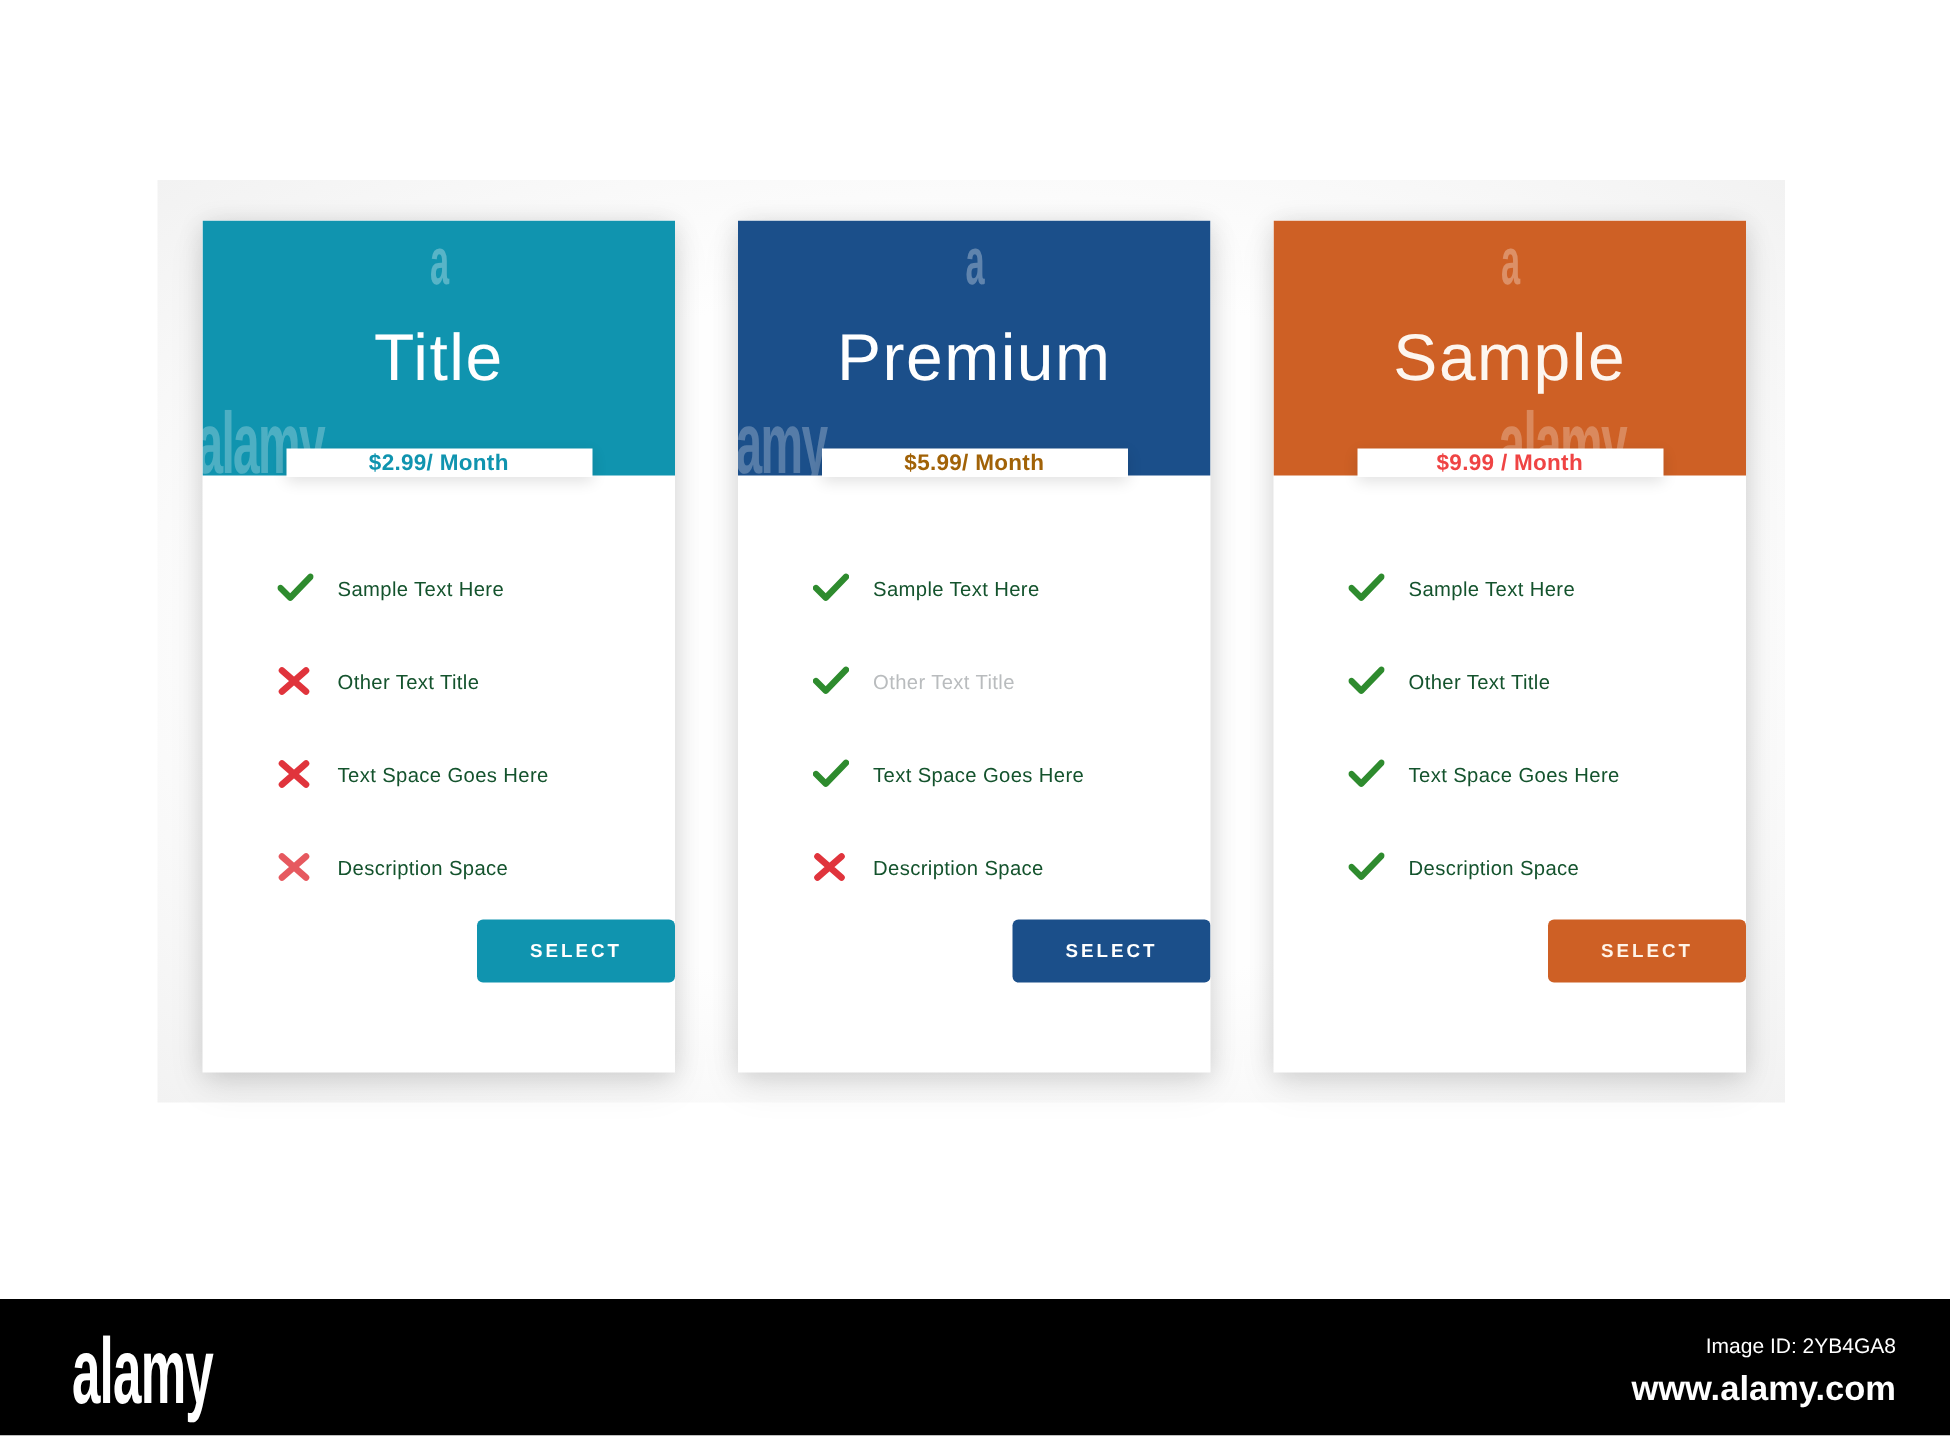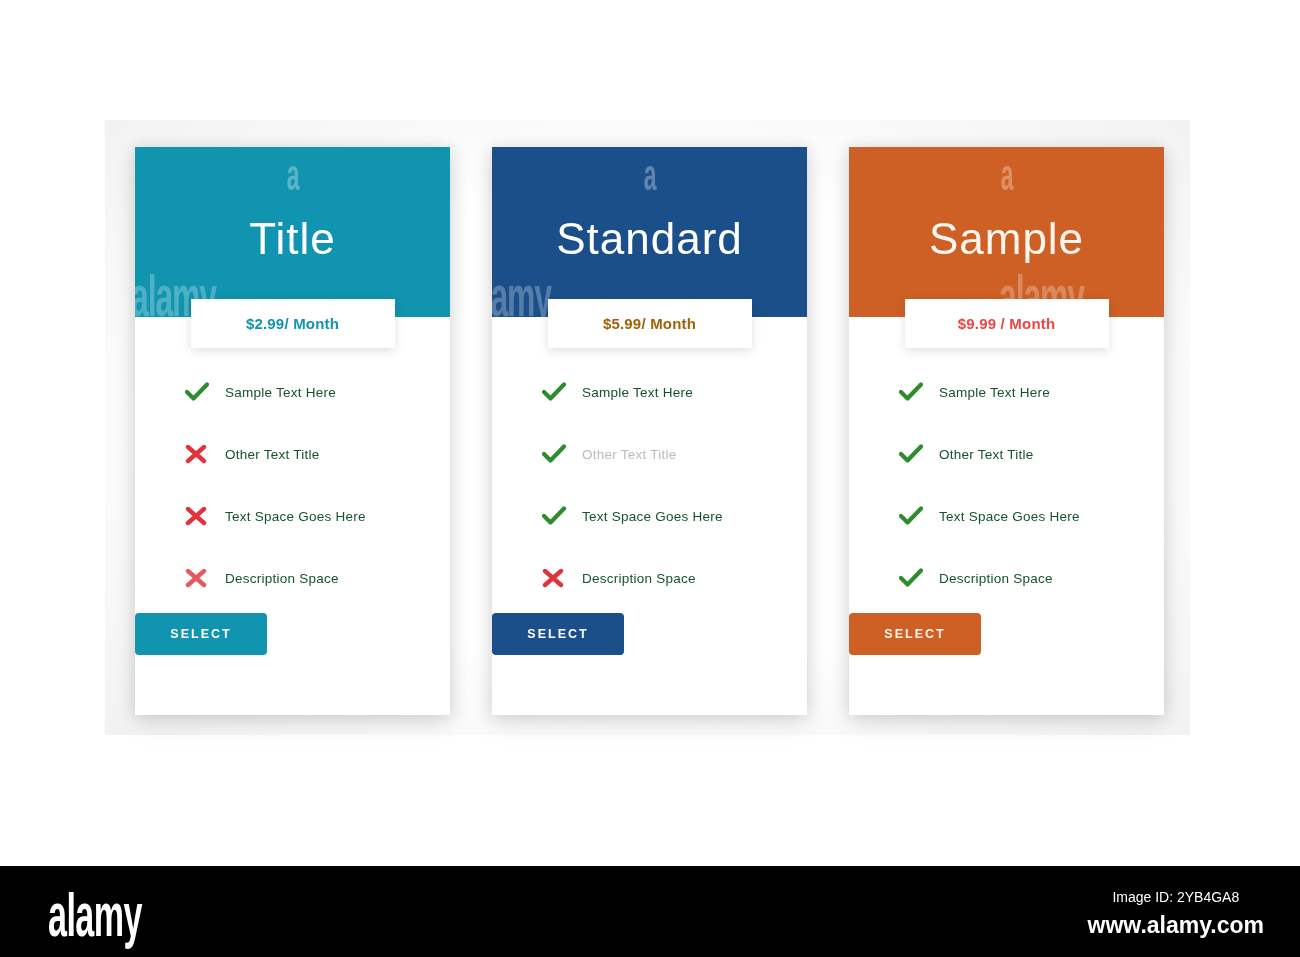--- a/index.html
+++ b/index.html
@@ -79,21 +79,21 @@
   .card.c0 .wm-word{ left:-4px; }
   .card.c1 .wm-word{ left:-26px; }
   .card.c2 .wm-word{ left:150px; }
 
   
   .price-badge{
     position:absolute; z-index:5;
     left:50%; transform:translateX(-50%);
     top:152px;
     min-width:204px;
-    padding:16px 18px;
+    padding:1px 18px;
     background:#ffffff;
     text-align:center;
     font-size:15px;
     font-weight:700;
     letter-spacing:.2px;
     box-shadow:0 3px 10px rgba(0,0,0,.12);
   }
 
   
   .features{
@@ -114,21 +114,21 @@
     font-size:13.5px;
     color:#14532d;
     letter-spacing:.25px;
     font-weight:400;
   }
   .feat-label.faded{ color:#b9bcbe; }
 
   
   .btn-wrap{
     position:absolute; left:0; bottom:60px; width:100%;
-    display:flex; justify-content:flex-start;
+    display:flex; justify-content:flex-end;
   }
   .select-btn{
     border:none;
     color:#ffffff;
     font-size:12.5px;
     font-weight:700;
     letter-spacing:2px;
     padding:14px 34px;
     border-radius:4px;
     cursor:pointer;
@@ -146,21 +146,21 @@
     color:#ffffff;
     font-family:"Liberation Sans", sans-serif;
     font-weight:700;
     font-size:62px;
     line-height:1;
     letter-spacing:-1px;
   }
   .alamy-logo span{ display:inline-block; transform:scaleX(.55); transform-origin:left top; }
   .foot-right{
     position:absolute; right:36px; top:20px;
-    text-align:center; color:#ffffff;
+    text-align:right; color:#ffffff;
   }
   .foot-id{ font-size:14px; font-weight:400; line-height:1.6; }
   .foot-url{ font-size:23px; font-weight:700; line-height:1.55; }
 </style>
 </head>
 <body>
 
 <div id="stage">
 
   <div class="canvas-wash"></div>
@@ -212,21 +212,21 @@
 
       <div class="btn-wrap">
         <button class="select-btn" style="background: rgb(16, 148, 175);">SELECT</button>
       </div>
     </div>
 
     <div class="card c1">
       <div class="card-head" style="background: rgb(27, 79, 138);">
         <div class="wm-a"><span>a</span></div>
         <div class="wm-word"><span>alamy</span></div>
-        <div class="plan-title">Standard</div>
+        <div class="plan-title">Premium</div>
       </div>
       <div class="price-badge" style="color: #a16207;">$5.99/ Month</div>
 
       <div class="features">
         <div class="feature-row">
           <div class="feat-icon">
             <svg width="24" height="20" viewBox="0 0 24 20">
                 <path d="M2 10 L8.5 16.5 L22 2.5" stroke="#2E8B2E" stroke-width="4.2" fill="none" stroke-linecap="round" stroke-linejoin="round"></path>
               </svg>
           </div>

